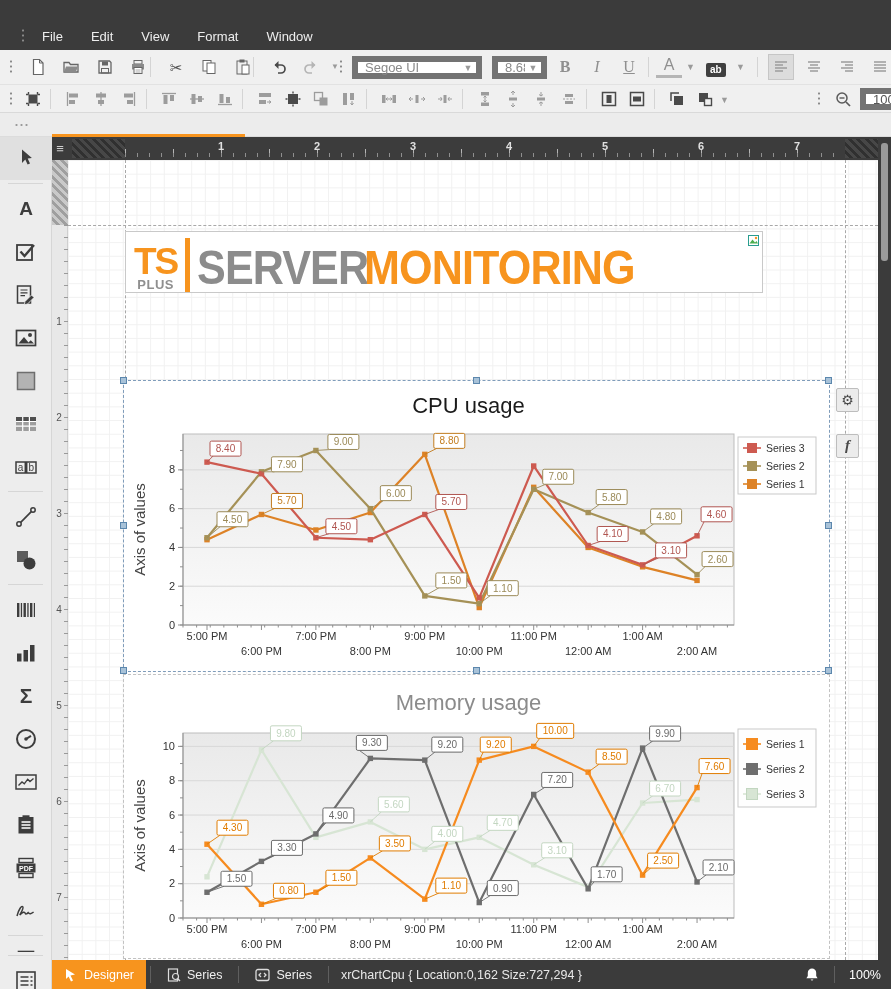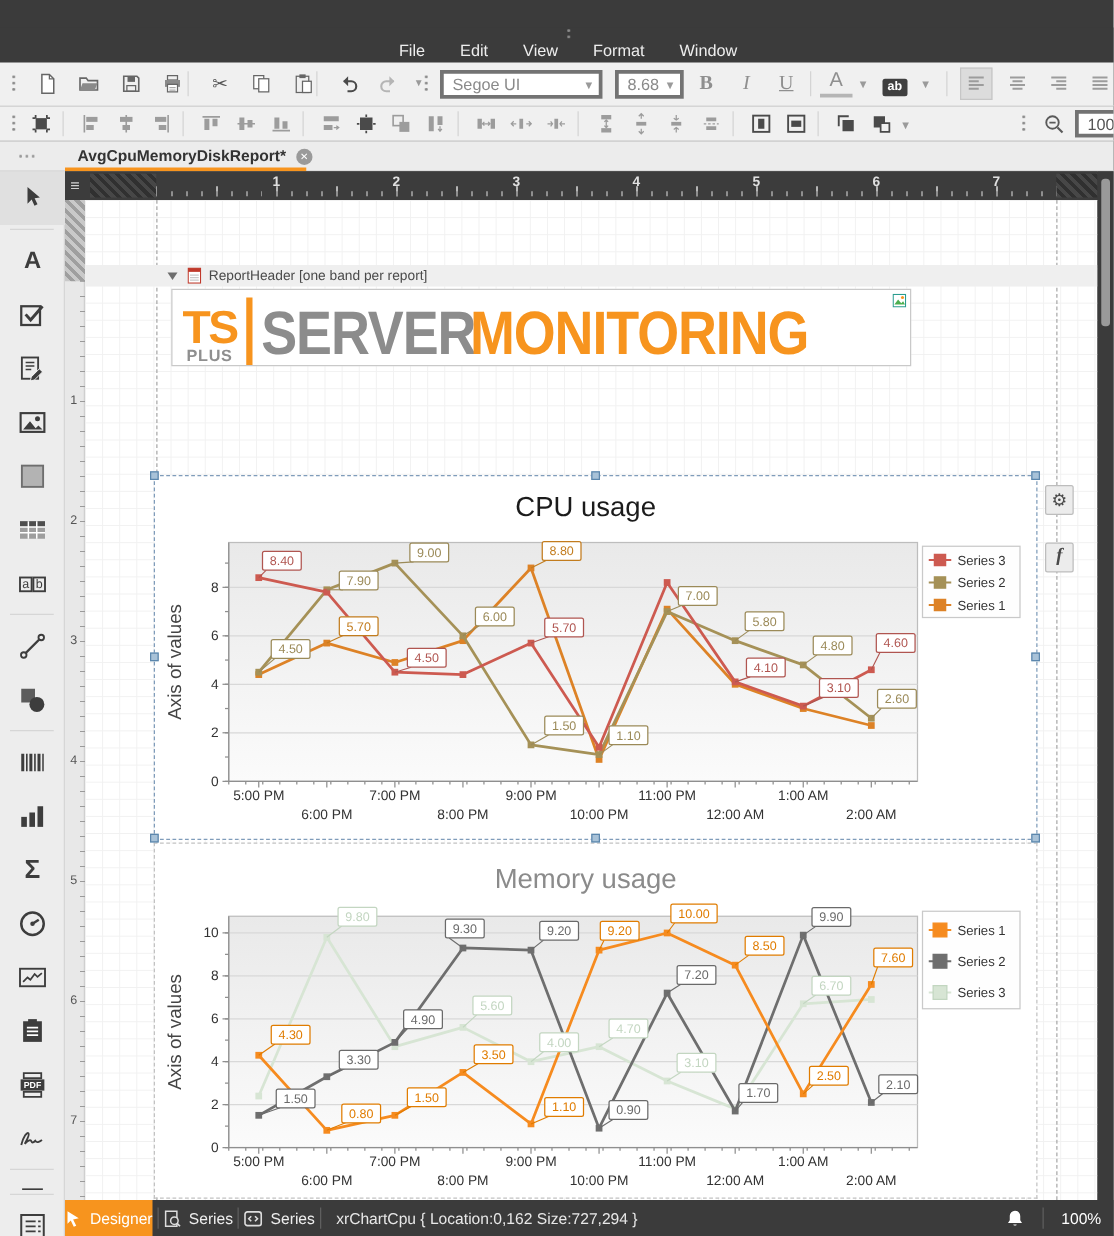--- a/index.html
+++ b/index.html
@@ -2,34 +2,34 @@
 <html><head>
 <meta charset="utf-8">
 <style>
   * { margin:0; padding:0; box-sizing:border-box; }
   html,body { width:891px; height:989px; overflow:hidden; font-family:"Liberation Sans",sans-serif; }
   #app { position:relative; width:891px; height:989px; background:#3b3b3b; overflow:hidden; }
 
   
   .titlebar { position:absolute; left:0; top:0; width:891px; height:22px; background:#3b3b3b; color:#fff;
               font-size:12px; font-weight:bold; line-height:22px; padding-left:10px; }
-  .menubar { position:absolute; left:0; top:22px; width:891px; height:28px; background:#3b3b3b; display:flex; align-items:center; padding-left:18px;flex-direction:column; }
+  .menubar { position:absolute; left:0; top:22px; width:891px; height:28px; background:#3b3b3b; display:flex; align-items:center; padding-left:18px; }
   .menubar .mitem { color:#eee; font-size:13px; padding:4px 14px; cursor:default; }
   .grip-v { width:4px; height:16px; background:radial-gradient(circle,#8a8a8a 1px,transparent 1.2px); background-size:4px 5px; margin:0 3px; }
   .grip-h { height:4px; width:16px; background:radial-gradient(circle,#9a9a9a 1px,transparent 1.2px); background-size:5px 4px; }
 
   .toolbar1 { position:absolute; left:0; top:50px; width:891px; height:35px; background:#f0f0f0; border-bottom:1px solid #e2e2e2; }
   .toolbar2 { position:absolute; left:0; top:85px; width:891px; height:28px; background:#f0f0f0; border-bottom:1px solid #d9d9d9; }
   .tbtn { position:absolute; top:4px; width:26px; height:26px; display:flex; align-items:center; justify-content:center; }
   .toolbar2 .tbtn { top:1px; }
   .tbtn svg { width:18px; height:18px; }
   .tbtn.pressed { background:#dcdcdc; border:1px solid #c6c6c6; }
   .tsep { position:absolute; top:7px; width:1px; height:20px; background:#d4d4d4; }
   .toolbar2 .tsep { top:4px; }
-  .combo { position:absolute; top:6px; height:23px; background:#fff; border:3px solid #737373; display:flex; align-items:center; }
+  .combo { position:absolute; top:6px; height:23px; background:#fff; border:6px solid #737373; display:flex; align-items:center; }
   .combo .cval { flex:1; font-size:13px; color:#8a8a8a; padding-left:7px; white-space:nowrap; overflow:hidden; }
   .combo .caret { width:16px; color:#9a9a9a; font-size:9px; text-align:center; }
   .charbtn { position:absolute; top:4px; width:26px; height:26px; text-align:center; line-height:26px;
              font-family:"Liberation Serif",serif; font-size:16px; color:#8f8f8f; }
   .caret-mini { position:absolute; top:12px; font-size:9px; color:#9a9a9a; }
   .ab-badge { display:inline-block; background:#3f3f3f; color:#fff; font-size:10px; font-weight:bold;
               padding:1px 4px 2px; border-radius:2px; line-height:11px; }
 
   
   .tabstrip { position:absolute; left:0; top:113px; width:891px; height:24px; background:#ececec; border-bottom:1px solid #dcdcdc; }
@@ -66,21 +66,21 @@
       linear-gradient(#f1f1f1 1px,transparent 1px) 0 0/13.7px 13.7px,
       linear-gradient(90deg,#f1f1f1 1px,transparent 1px) 0 0/13.7px 13.7px,#fff; }
   .margin-v { position:absolute; top:0; width:0; height:800px; border-left:1px dashed #a8a8a8; }
   .margin-h { position:absolute; left:0; top:65px; width:810px; height:0; border-top:1px dashed #a8a8a8; }
 
   .band-strip { position:absolute; left:0; top:52px; width:810px; height:17px; background:#efefef; display:flex; align-items:center; }
   .band-arrow { width:0; height:0; border-left:4px solid transparent; border-right:4px solid transparent; border-top:6px solid #6e6e6e; margin:0 8px 0 66px; }
   .band-strip svg { width:11px; height:13px; margin-right:6px; }
   .band-label { font-size:11px; color:#4a4a4a; }
 
-  .logo-box { position:absolute; left:69px; top:71px; width:592px; height:62px; background:#fff; border:1px solid #c9c9c9; overflow:hidden; }
+  .logo-box { position:absolute; left:57px; top:71px; width:638px; height:62px; background:#fff; border:1px solid #c9c9c9; overflow:hidden; }
   .logo-inner { position:absolute; left:8px; top:2px; display:flex; align-items:flex-end; height:58px; }
   .logo-tsplus { display:flex; flex-direction:column; align-items:center; margin-right:6px; }
   .logo-ts { color:#f7941e; font-size:37px; font-weight:bold; letter-spacing:-2px; line-height:30px; }
   .logo-plus { color:#8f8f8f; font-size:13px; font-weight:bold; letter-spacing:.5px; line-height:15px; }
   .logo-bar { width:5px; height:54px; background:#f7941e; margin:0 7px 0 2px; }
   .logo-server { color:#8c8c8c; font-size:49px; font-weight:bold; letter-spacing:-1px; line-height:49px; transform:scaleX(.88); transform-origin:left bottom; }
   .logo-mon { color:#f7941e; font-size:49px; font-weight:bold; letter-spacing:-1px; line-height:49px; transform:scaleX(.88); transform-origin:left bottom; margin-left:-28px; }
   .pic-glyph { position:absolute; right:3px; top:3px; width:11px; height:11px; }
 
   .title-label { position:absolute; left:68px; top:159px; width:519px; height:37px; border:1px solid #c9c9c9; background:#fff;
@@ -94,21 +94,21 @@
   .side-btn { position:absolute; left:768px; width:23px; height:24px; background:#ececec; border:1px solid #bdbdbd; border-radius:2px;
               text-align:center; color:#4a4a4a; z-index:6; }
   #btn-gear { top:228px; font-size:14px; line-height:22px; }
   #btn-fx { top:274px; font-family:"Liberation Serif",serif; font-style:italic; font-weight:bold; font-size:15px; line-height:21px; }
 
   .right-edge { position:absolute; left:878px; top:137px; width:13px; height:852px; background:#3b3b3b; }
   .scroll-thumb { position:absolute; left:3px; top:6px; width:7px; height:118px; background:#9a9a9a; border-radius:3px; }
 
   
   .statusbar { position:absolute; left:52px; top:960px; width:839px; height:29px; background:#3b3b3b; display:flex; align-items:center; }
-  .sb-tab { height:29px; display:flex; align-items:center; gap:6px; padding:0 0; color:#eee; font-size:12.5px; }
+  .sb-tab { height:29px; display:flex; align-items:center; gap:6px; padding:0 12px; color:#eee; font-size:12.5px; }
   .sb-tab.active { background:#f7941e; color:#fff; }
   .sb-sep { width:1px; height:17px; background:#5f5f5f; margin:0 4px; }
   .sb-status { color:#e8e8e8; font-size:12.5px; margin-left:8px; flex:1; }
   .sb-right { display:flex; align-items:center; gap:10px; padding-right:10px; }
   .sb-zoom { color:#fff; font-size:12.5px; }
   .toolbox-bottom { position:absolute; left:0; top:952px; width:52px; height:37px; background:#ededed; border-right:1px solid #d6d6d6; overflow:hidden; }
 </style>
 </head>
 <body>
 
@@ -340,24 +340,20 @@
           <path d="M5.5 8h5" stroke="#5a5a5a" stroke-width="1.4"></path>
         </svg>
       </div>
     <div class="combo" style="left:860px;width:40px;top:3px;height:22px;">
       <span class="cval" style="color:#555;">100%</span>
     </div>
   </div>
 
   <div class="tabstrip">
     <span class="grip-h" style="position:absolute;left:14px;top:10px;"></span>
-    <div class="doc-tab">
-      <span class="tlabel">AvgCpuMemoryDiskReport*</span>
-      <span class="tab-close">✕</span>
-    </div>
     <div class="tab-underline"></div>
   </div>
 
   <div class="toolbox" id="toolbox">
       <div class="tool sel">
         <svg viewBox="0 0 24 24">
           <path d="M8 2.5v13.5l3.3-3.4 2.3 4.9 2.4-1.1-2.3-4.8 4.2-.6z" fill="#3d3d3d"></path>
         </svg>
       </div>
       <div class="toolsep"></div>
@@ -497,29 +493,20 @@
     <div class="vr-hatch"></div>
     <div class="vr-ticks"></div>
     <span id="vr-nums"><span class="vr-num" style="top:161px;">1</span><span class="vr-num" style="top:257px;">2</span><span class="vr-num" style="top:353px;">3</span><span class="vr-num" style="top:449px;">4</span><span class="vr-num" style="top:545px;">5</span><span class="vr-num" style="top:641px;">6</span><span class="vr-num" style="top:737px;">7</span></span>
   </div>
 
   <div class="page">
     <div class="margin-v" style="left:57px;"></div>
     <div class="margin-v" style="left:777px;"></div>
     <div class="margin-h"></div>
 
-    <div class="band-strip">
-      <span class="band-arrow"></span>
-      <svg viewBox="0 0 11 13">
-          <rect x="0.5" y="0.5" width="10" height="12" fill="#fff" stroke="#c0392b"></rect>
-          <rect x="0.5" y="0.5" width="10" height="3" fill="#c0392b"></rect>
-          <path d="M2 6h7M2 8h7M2 10h7" stroke="#c9c9c9" stroke-width="1"></path>
-        </svg>
-      <span class="band-label">ReportHeader [one band per report]</span>
-    </div>
 
     <div class="logo-box">
       <div class="logo-inner">
         <span class="logo-tsplus">
           <span class="logo-ts">TS</span>
           <span class="logo-plus">PLUS</span>
         </span>
         <span class="logo-bar"></span>
         <span class="logo-server">SERVER</span>
         <span class="logo-mon">MONITORING</span>

